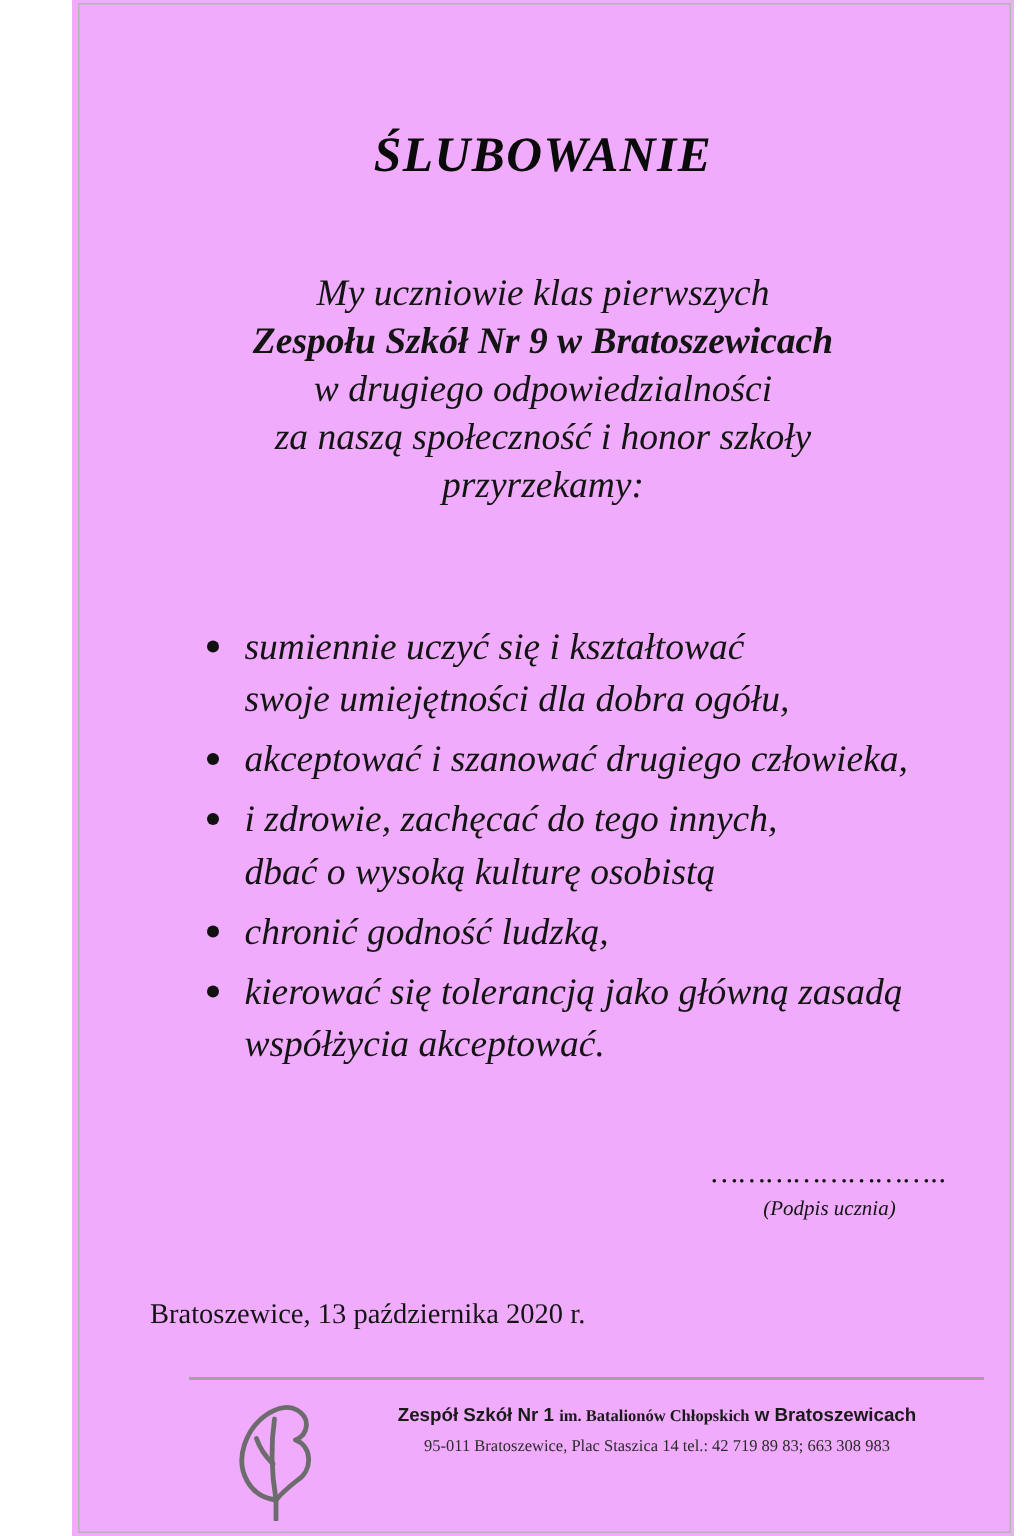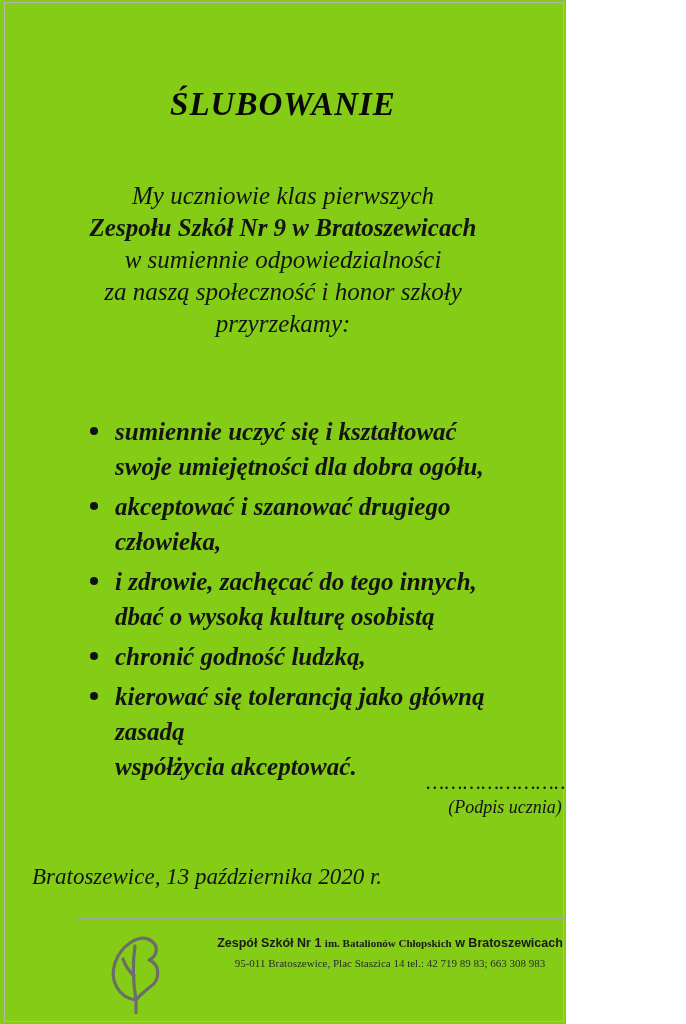--- a/index.html
+++ b/index.html
@@ -1,53 +1,53 @@
 <!DOCTYPE html>
 <html><head>
 <meta charset="utf-8">
 <style>
   html,body{margin:0;padding:0;background:#ffffff;}
   .stage{
-    position:relative;width:566px;height:1024px;background:#84cc16;
-    font-family:"Liberation Serif",serif;color:#111;overflow:hidden;
+    position:relative;width:628px;height:1024px;background:#f0abfc;
+    font-family:"Liberation Serif",serif;color:#111;overflow:hidden;margin-left:48px;
   }
   .sheet-border{
     position:absolute;left:4px;top:2px;right:2px;bottom:2px;
     border:1px solid #b5b5b5;pointer-events:none;
   }
   .title{
     position:absolute;top:84px;left:0;width:100%;margin:0;
     text-align:center;font-style:italic;font-weight:bold;
     font-size:33px;line-height:40px;letter-spacing:1px;color:#0a0a0a;
   }
   .intro{
     position:absolute;top:180px;left:20px;right:20px;
     text-align:center;font-style:italic;font-size:25px;line-height:32px;color:#141414;
   }
   .intro .bold{font-weight:bold;}
   .pledges{
     position:absolute;top:414px;left:88px;right:26px;margin:0;padding:0;
-    list-style:none;font-style:italic;font-size:25px;line-height:35px;color:#141414;font-weight:bold;
+    list-style:none;font-style:italic;font-size:25px;line-height:35px;color:#141414;
   }
   .pledges li{position:relative;padding-left:27px;margin-bottom:5px;}
   .pledges li::before{
     content:"";position:absolute;left:2px;top:13px;width:8px;height:8px;
     border-radius:50%;background:#111;
   }
   .pledge-line{display:block;}
   .pledge-line:empty{display:none;}
   .signature{
     position:absolute;left:399px;top:770px;width:212px;
     text-align:center;font-style:italic;color:#141414;
   }
   .sig-dots{font-size:20px;line-height:24px;letter-spacing:.5px;white-space:nowrap;}
-  .sig-label{font-size:18px;line-height:26px;}
+  .sig-label{font-size:14px;line-height:26px;}
   .dateline{
-    position:absolute;left:32px;top:864px;
-    font-style:italic;font-size:23px;line-height:26px;color:#141414;
+    position:absolute;left:52px;top:864px;
+    font-size:19px;line-height:26px;color:#141414;
   }
   .footer-rule{
     position:absolute;left:78px;top:918px;width:530px;height:2px;background:#a3a3a3;
   }
   .logo{position:absolute;left:104px;top:930px;width:68px;height:84px;}
   .footer-text{
     position:absolute;left:168px;top:934px;width:444px;text-align:center;
   }
   .school-name{
     font-family:"Liberation Sans",sans-serif;font-weight:bold;
@@ -65,21 +65,21 @@
 <body>
 
 <div class="stage">
   <div class="sheet-border"></div>
 
   <h1 class="title">ŚLUBOWANIE</h1>
 
   <div class="intro">
     <div>My uczniowie klas pierwszych</div>
     <div class="bold">Zespołu Szkół Nr 9 w Bratoszewicach</div>
-    <div>w sumiennie odpowiedzialności</div>
+    <div>w drugiego odpowiedzialności</div>
     <div>za naszą społeczność i honor szkoły</div>
     <div>przyrzekamy:</div>
   </div>
 
   <ul class="pledges">
     <li>
       <span class="pledge-line">sumiennie uczyć się i kształtować</span>
       <span class="pledge-line">swoje umiejętności dla dobra ogółu,</span>
     </li>
     <li>

